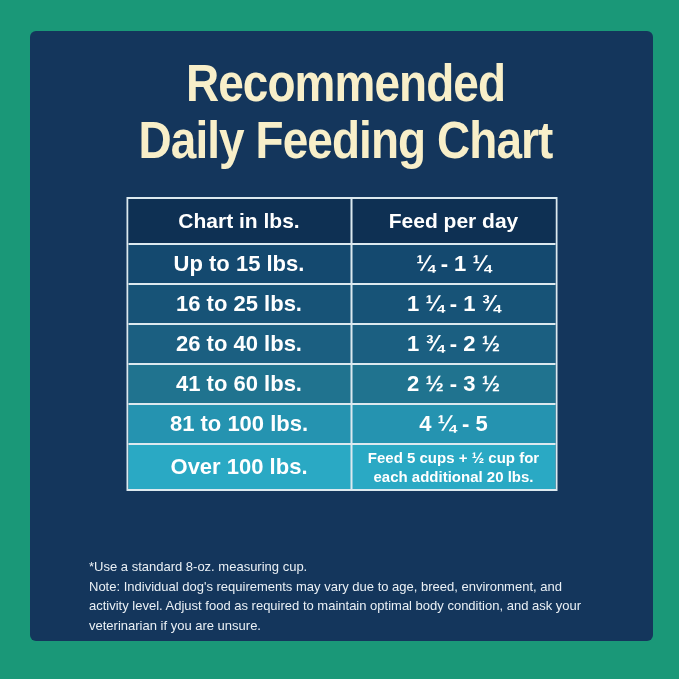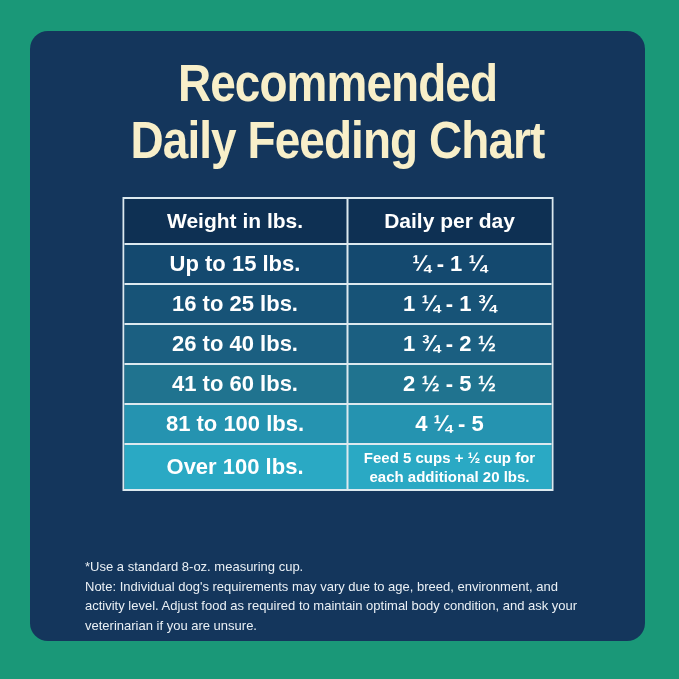--- a/index.html
+++ b/index.html
@@ -11,21 +11,22 @@
     background: var(--bg, #1A9878);
     overflow: hidden;
   }
   .card {
     position: absolute;
     left: 30px;
     top: 31px;
     width: 615px;
     height: 610px;
     background: var(--card, #14365C);
-    border-radius: 18px;
+    border-radius: 6px;
+    padding-left: 8px;
   }
   .title {
     margin: 0;
     padding-top: 24px;
     text-align: center;
     color: var(--title, #F8EFC9);
     font-weight: bold;
     font-size: 51px;
     line-height: 57px;
     letter-spacing: -1px;
@@ -86,39 +87,39 @@
 
 <div class="card">
 
   <h1 class="title">
     <span>Recommended</span><br>
     <span>Daily Feeding Chart</span>
   </h1>
 
   <div class="feed-table">
     <div class="row header">
-      <div class="cell weight-col">Weight in lbs.</div>
-      <div class="cell cups-col">Daily per day</div>
+      <div class="cell weight-col">Chart in lbs.</div>
+      <div class="cell cups-col">Feed per day</div>
     </div>
     <div id="rows-container">
         <div class="row body" style="background: rgb(20, 73, 111);">
           <div class="cell weight-col">Up to 15 lbs.</div>
           <div class="cell cups-col">¼ - 1 ¼</div>
         </div>
         <div class="row body" style="background: rgb(23, 83, 119);">
           <div class="cell weight-col">16 to 25 lbs.</div>
           <div class="cell cups-col">1 ¼ - 1 ¾</div>
         </div>
         <div class="row body" style="background: rgb(27, 95, 129);">
           <div class="cell weight-col">26 to 40 lbs.</div>
           <div class="cell cups-col">1 ¾ - 2 ½</div>
         </div>
         <div class="row body" style="background: rgb(32, 115, 143);">
           <div class="cell weight-col">41 to 60 lbs.</div>
-          <div class="cell cups-col">2 ½ - 5 ½</div>
+          <div class="cell cups-col">2 ½ - 3 ½</div>
         </div>
         <div class="row body" style="background: rgb(37, 147, 176);">
           <div class="cell weight-col">81 to 100 lbs.</div>
           <div class="cell cups-col">4 ¼ - 5</div>
         </div>
         <div class="row body small" style="background: rgb(42, 169, 196);">
           <div class="cell weight-col">Over 100 lbs.</div>
           <div class="cell cups-col">Feed 5 cups + ½ cup for each additional 20 lbs.</div>
         </div>
       </div>

